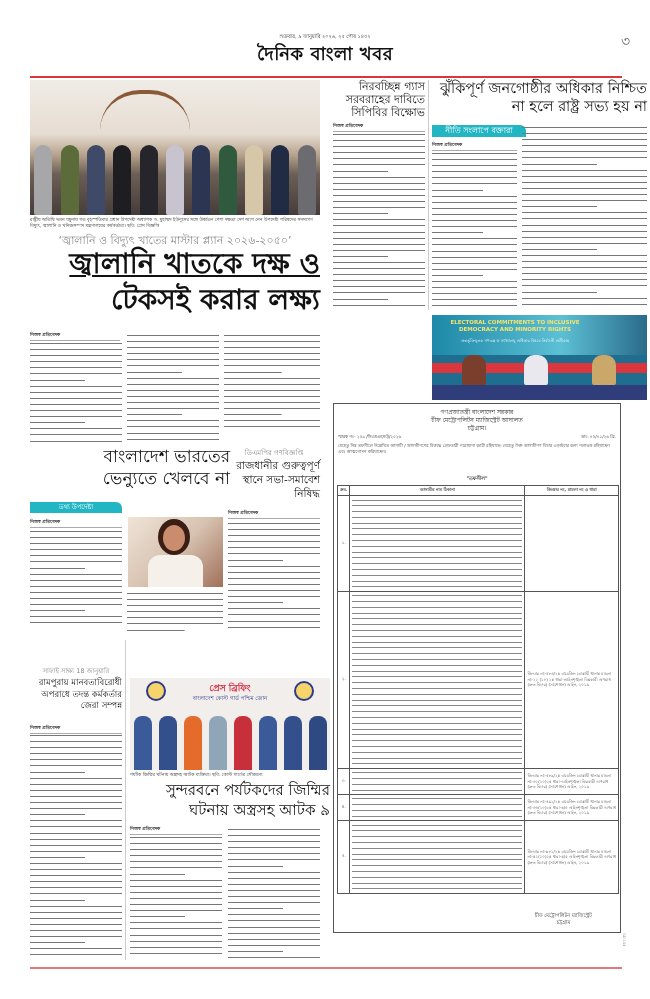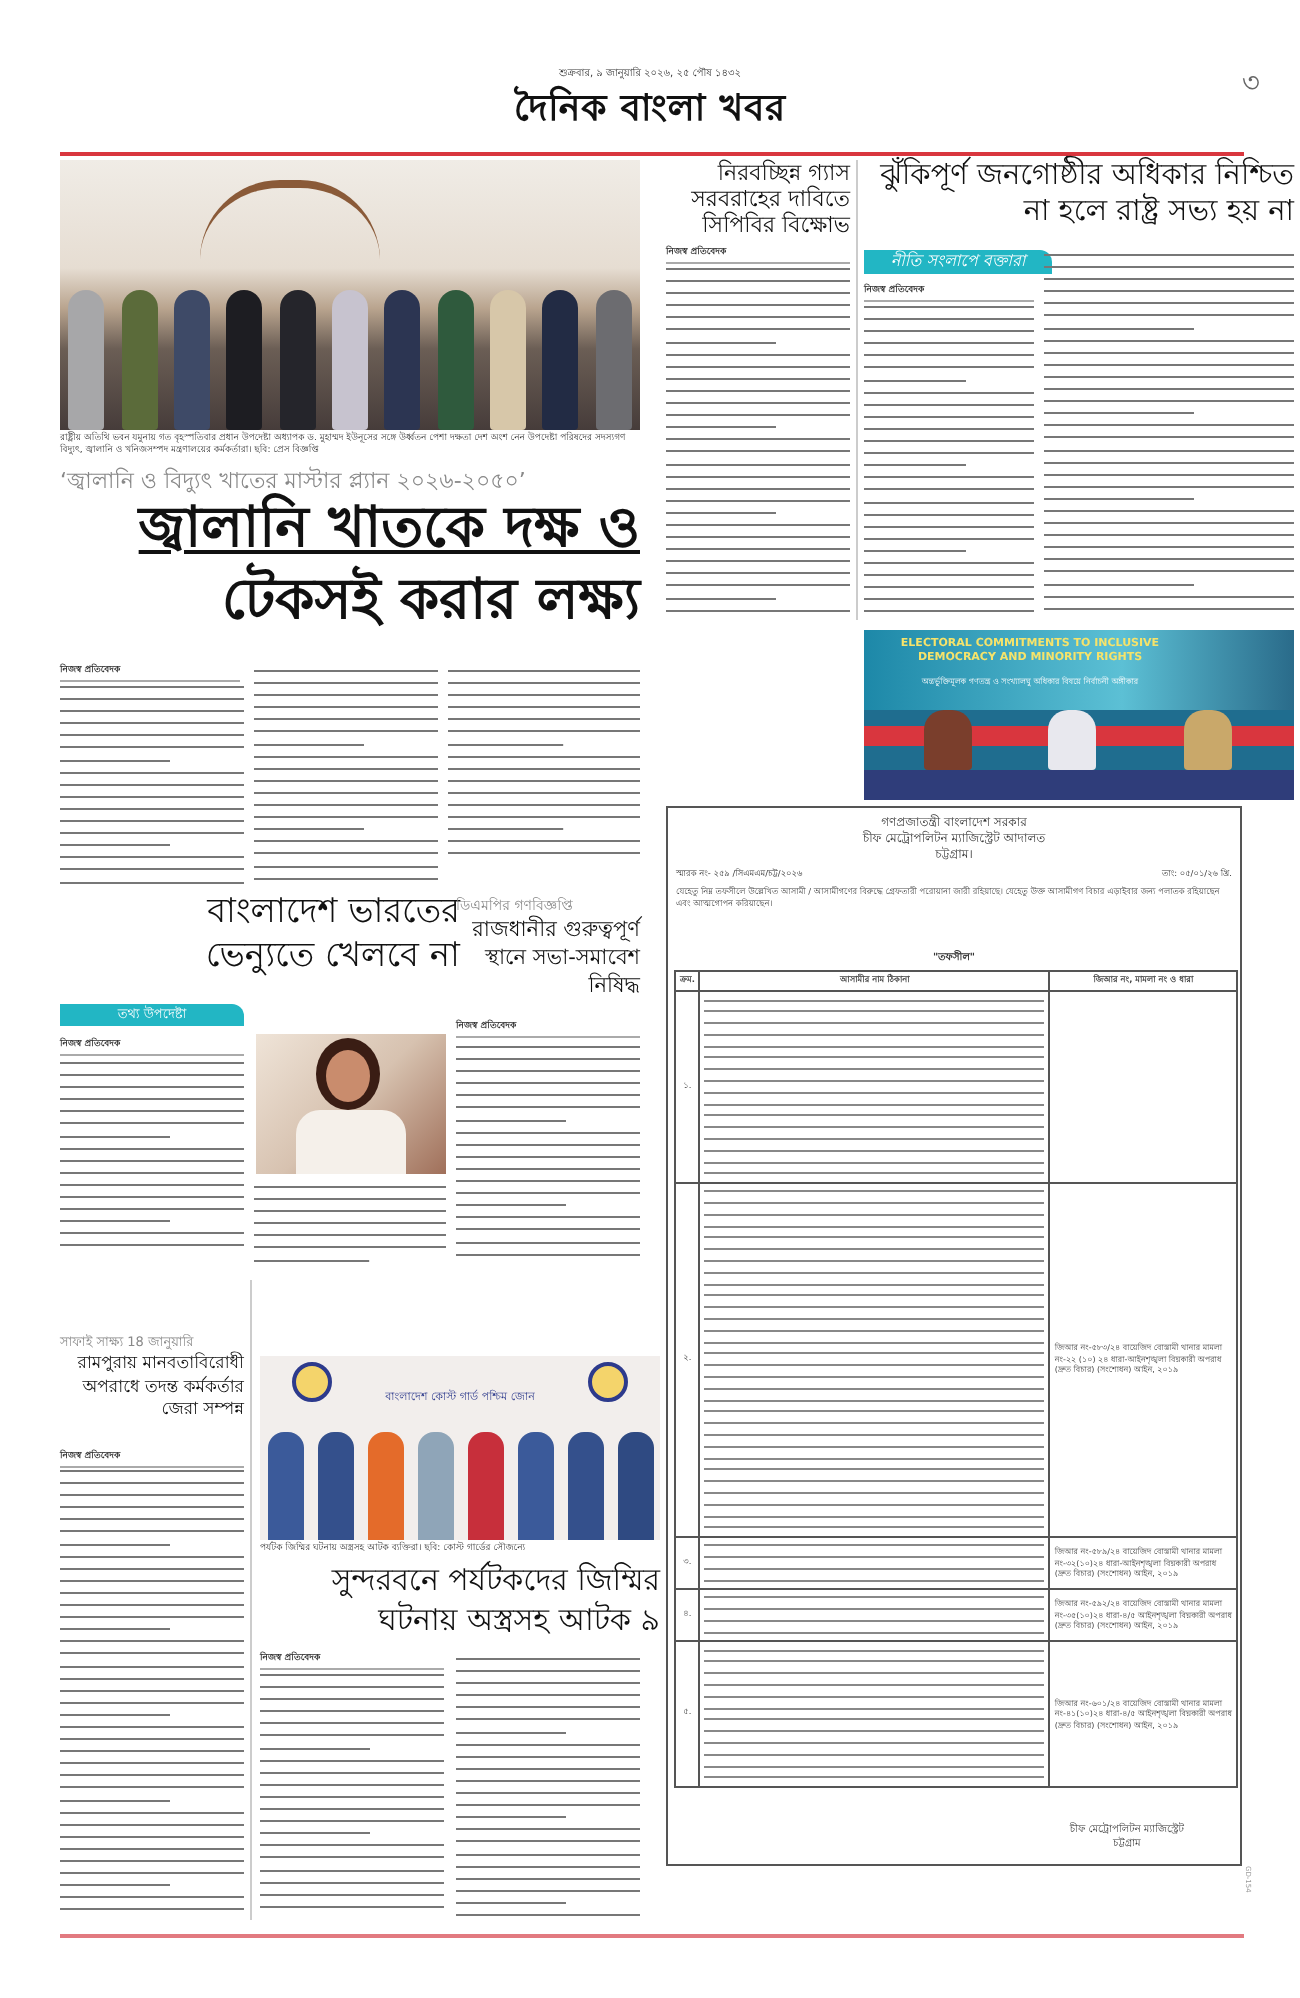--- a/index.html
+++ b/index.html
@@ -14,21 +14,21 @@
 
   .photo { position: absolute; overflow: hidden; }
   .photo-group { left: 30px; top: 80px; width: 290px; height: 135px;
     background: linear-gradient(180deg, #f0ece6 0%, #e6ddd2 40%, #b9a48e 55%, #6b5e55 70%, #463c3a 100%); }
   .photo-group .stair { position: absolute; left: 70px; top: 10px; width: 90px; height: 40px; border-top: 4px solid #8a5a38; border-radius: 60px 60px 0 0; }
   .photo-group .people { position: absolute; left: 0; bottom: 0; width: 100%; height: 80px; display: flex; justify-content: space-around; align-items: flex-end; }
   .photo-group .person { width: 18px; height: 70px; border-radius: 9px 9px 2px 2px; }
 
   .caption { position: absolute; font-size: 4.5px; line-height: 6px; color: #333; }
 
-  .kicker { position: absolute; text-align: left; color: #888; }
+  .kicker { position: absolute; text-align: center; color: #888; }
   .headline { position: absolute; text-align: right; color: #111; font-weight: normal; }
 
   .byline { position: absolute; font-size: 4.5px; font-weight: bold; color: #333; border-bottom: 1px solid #aaa; padding-bottom: 1px; }
 
   .textcol { position: absolute; font-size: 4.2px; line-height: 6.1px; color: #444; text-align: justify; overflow: hidden; }
   .textcol .line { height: 6.1px; border-bottom: 1.6px solid transparent; background: linear-gradient(#777,#777) 0 3px/100% 1.4px no-repeat; }
   .textcol .line.short { background-size: 60% 1.4px; }
 
   .col-divider { position: absolute; width: 1px; background: #ccc; }
 
@@ -192,21 +192,21 @@
     <div class="line"></div>
     <div class="line"></div>
     <div class="line"></div>
     <div class="line"></div>
     <div class="line short"></div>
     <div class="line"></div>
   </div>
 <div class="col-divider" style="left:428px;top:80px;height:230px;"></div>
 
 <div class="headline" style="left:432px;top:79px;width:215px;font-size:14.5px;line-height:18px;">ঝুঁকিপূর্ণ জনগোষ্ঠীর অধিকার নিশ্চিত না হলে রাষ্ট্র সভ্য হয় না</div>
-<div class="teal-tag" style="left:432px;top:125px;width:94px;height:12px;line-height:12px;font-style:italic;">নীতি সংলাপে বক্তারা</div>
+<div class="teal-tag" style="left:432px;top:125px;width:94px;height:12px;line-height:12px;">নীতি সংলাপে বক্তারা</div>
 <div class="byline" style="left:432px;top:142px;width:85px;">নিজস্ব প্রতিবেদক</div>
 <div class="textcol" style="left:432px;top:150px;width:85px;height:160px;">
     <div class="line"></div>
     <div class="line"></div>
     <div class="line"></div>
     <div class="line"></div>
     <div class="line"></div>
     <div class="line"></div>
     <div class="line short"></div>
     <div class="line"></div>
@@ -375,20 +375,21 @@
     <div class="line"></div>
     <div class="line short"></div>
     <div class="line"></div>
     <div class="line"></div>
   </div>
 <div class="col-divider" style="left:125px;top:640px;height:320px;"></div>
 
 <div class="photo photo-coastguard">
   <div class="emblem" style="left:16px;"></div>
   <div class="emblem" style="right:16px;"></div>
+  <div class="cg-title">প্রেস ব্রিফিং</div>
   <div class="cg-sub">বাংলাদেশ কোস্ট গার্ড পশ্চিম জোন</div>
   <div class="row">
     <div class="fig" style="background:#3b5a9a"></div>
     <div class="fig" style="background:#34508c"></div>
     <div class="fig" style="background:#e46b2a"></div>
     <div class="fig" style="background:#8fa5b8"></div>
     <div class="fig" style="background:#c72f3b"></div>
     <div class="fig" style="background:#3b5a9a"></div>
     <div class="fig" style="background:#34508c"></div>
     <div class="fig" style="background:#2f4a82"></div>

